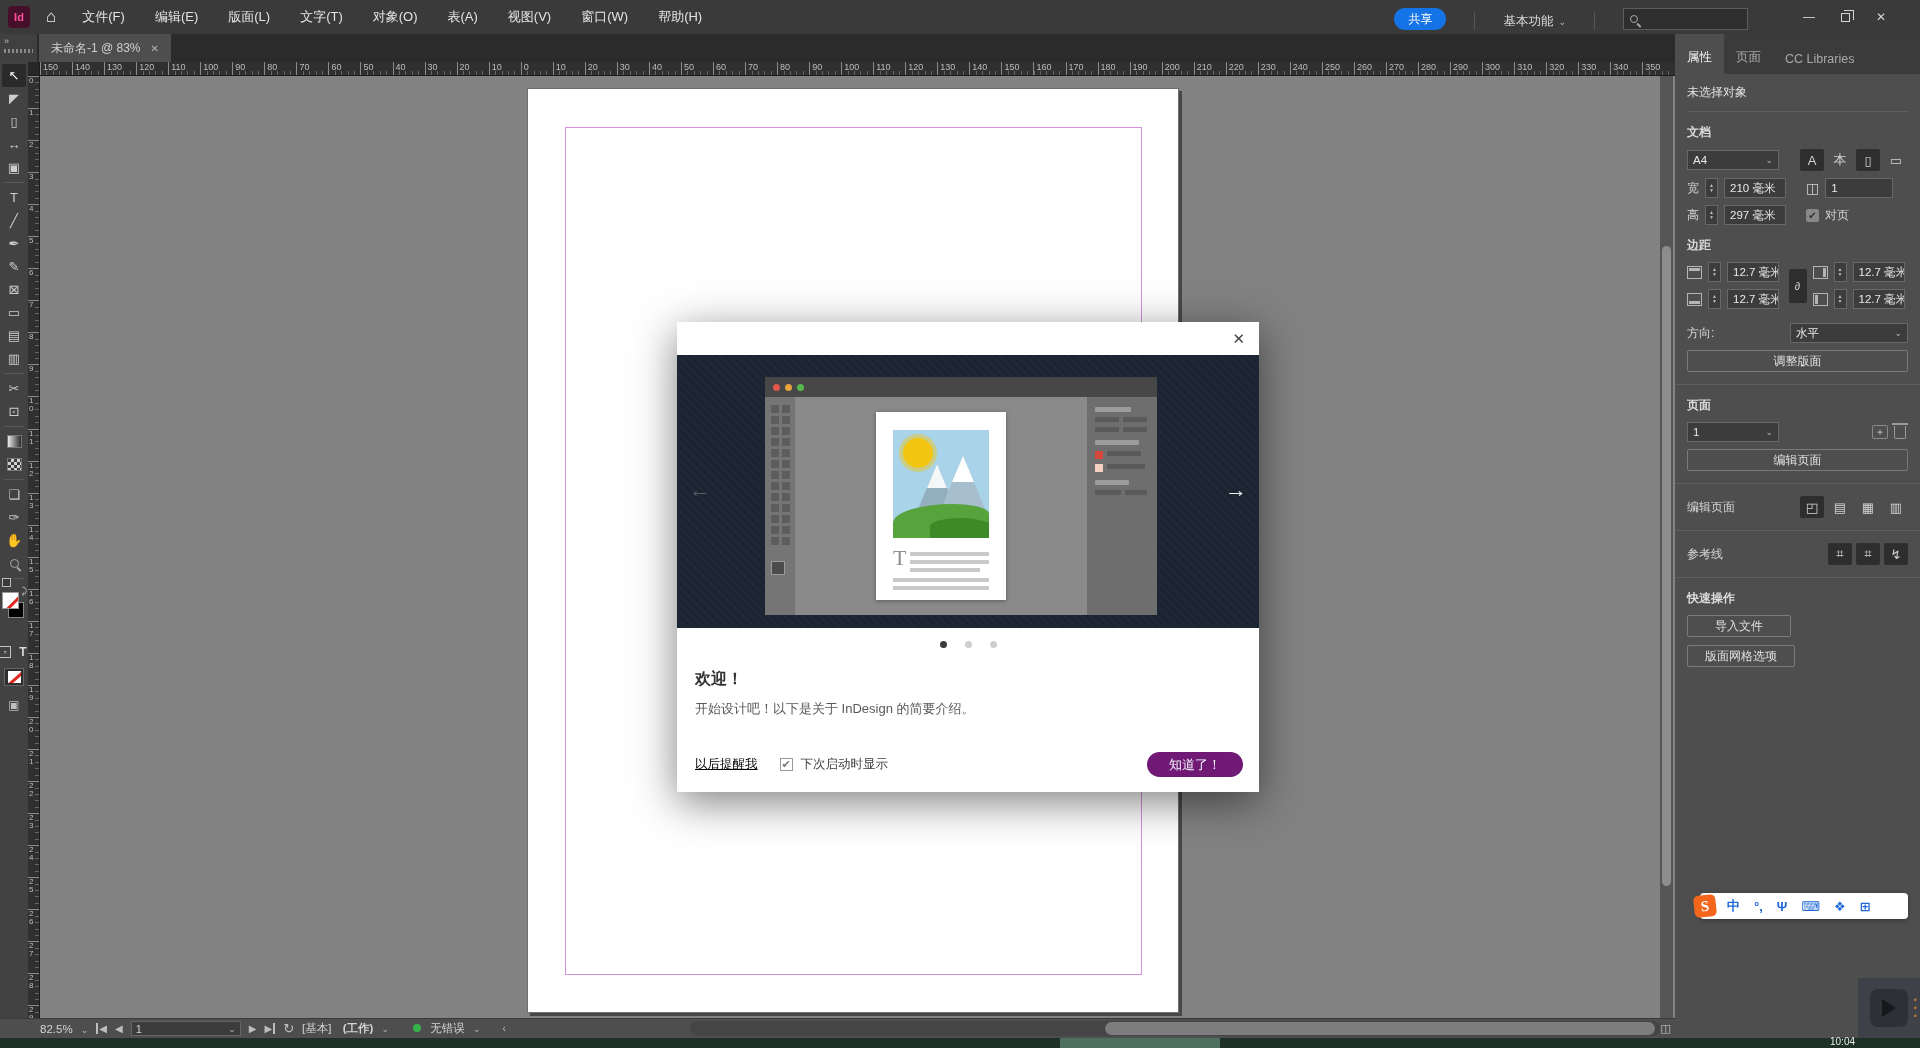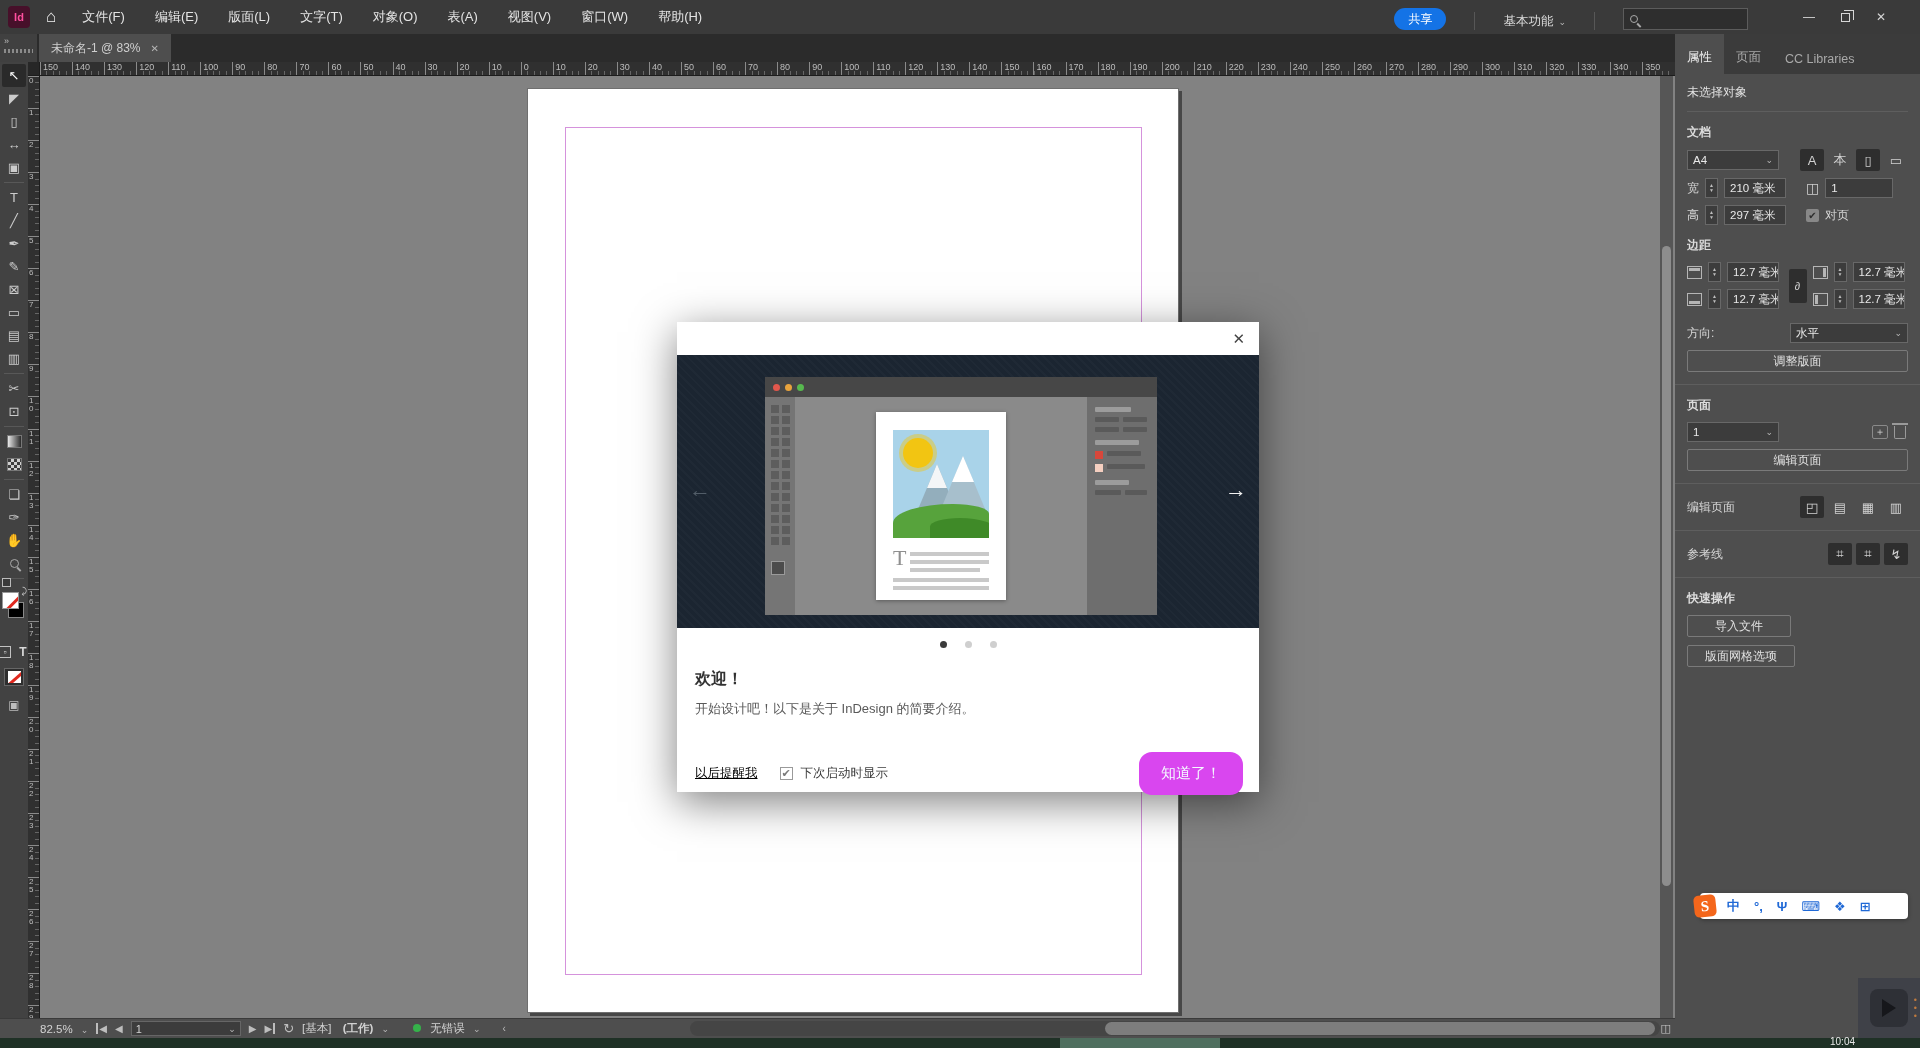--- a/index.html
+++ b/index.html
@@ -187,22 +187,22 @@
   #dlg-dots { position:absolute; left:0; top:319px; width:100%; display:flex; justify-content:center; gap:18px; }
   .dot { width:7px; height:7px; border-radius:50%; background:#cfcfcf; }
   .dot.on { background:#3b3b3b; }
   #dlg-title { position:absolute; left:18px; top:347px; font-size:16px; font-weight:bold; color:#323232; }
   #dlg-body { position:absolute; left:18px; top:378px; font-size:13px; color:#595959; }
   #dlg-footer { position:absolute; left:18px; right:16px; top:430px; display:flex; align-items:center; }
   #remind-link { color:#000000; font-size:12.5px; }
   #show-checkbox { width:13px; height:13px; border:1px solid #9a9a9a; background:#fff; margin-left:22px;
     display:flex; align-items:center; justify-content:center; color:#7a7a7a; font-size:11px; }
   #show-label { margin-left:8px; font-size:12.5px; color:#3c3c3c; }
-  #ok-btn { margin-left:auto; background:#d946ef; color:#f4f9ff; border:none; border-radius:13px;
-    height:43px; padding:0 22px; font-size:15px; font-family:inherit; }
+  #ok-btn { margin-left:auto; background:#701a75; color:#f4f9ff; border:none; border-radius:13px;
+    height:25px; padding:0 22px; font-size:13px; font-family:inherit; }
 
   
   #ime-bar { position:absolute; left:1700px; top:893px; width:208px; height:26px; background:#ffffff;
     border-radius:4px; box-shadow:0 1px 4px rgba(0,0,0,0.35); display:flex; align-items:center;
     gap:11px; padding:0 8px; z-index:45; }
   #ime-logo { width:22px; height:22px; margin-left:-14px; background:#f4661b; color:#fff; border-radius:5px;
     font-weight:bold; font-size:15px; display:flex; align-items:center; justify-content:center;
     font-family:"Liberation Serif","DejaVu Serif",serif; transform:rotate(-6deg); }
   .ime-ico { color:#2069d6; font-size:13px; font-weight:bold; }
   #corner-widget { position:absolute; left:1858px; top:978px; width:62px; height:60px; background:#3f4148;

